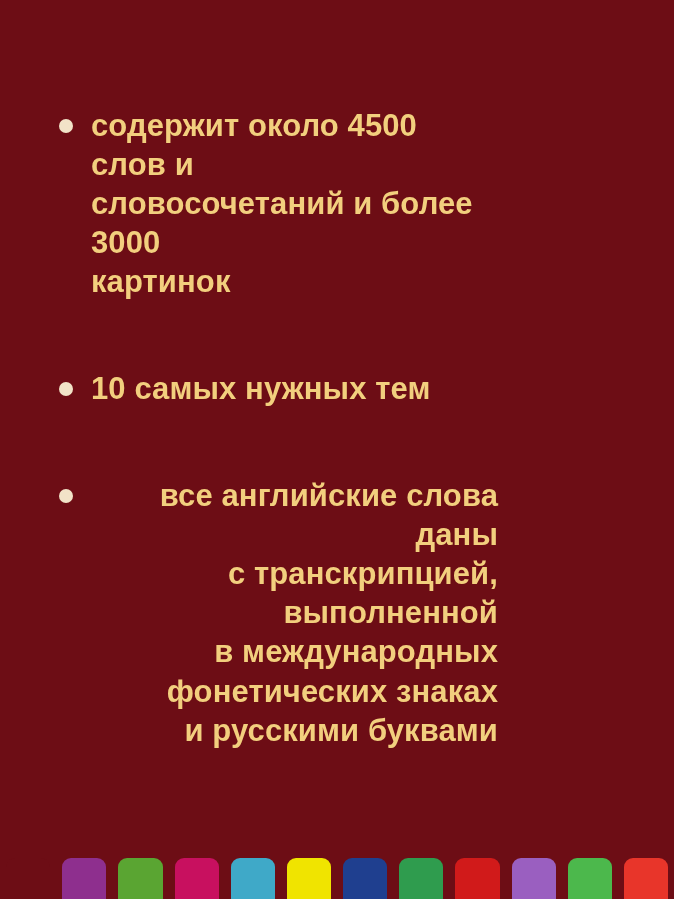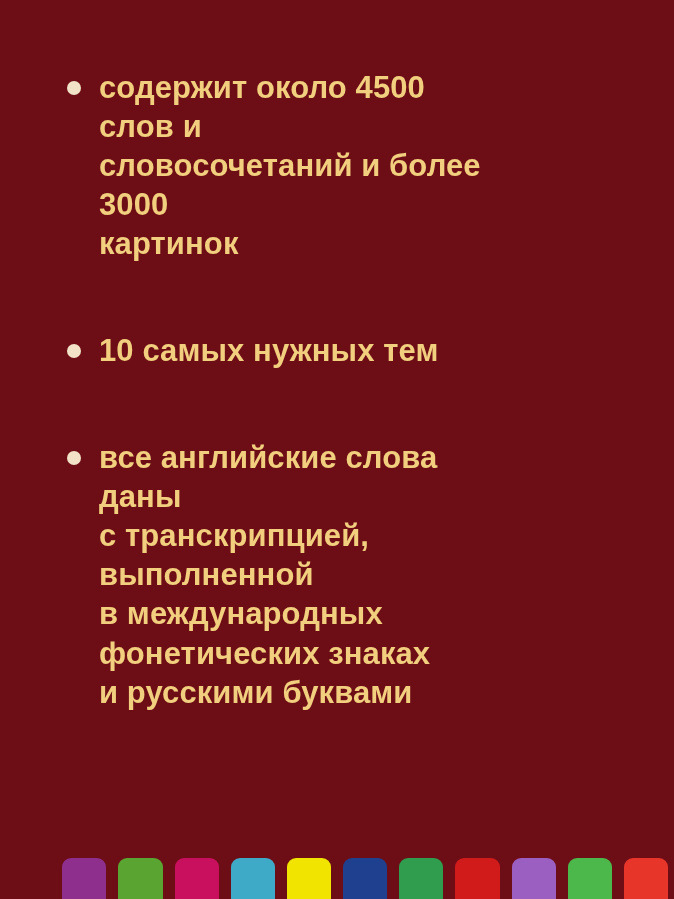--- a/index.html
+++ b/index.html
@@ -15,24 +15,24 @@
   }
   .slide {
     position: relative;
     width: 674px;
     height: 899px;
     background: #6d0d15;
     box-sizing: border-box;
   }
   .bullet-list {
     position: absolute;
-    left: 12px;
+    left: 4px;
     top: 0;
     width: 534px;
-    padding: 68px 40px 0 55px;
+    padding: 106px 40px 0 55px;
     box-sizing: border-box;
   }
   .bullet-item {
     display: flex;
     align-items: flex-start;
     margin-bottom: 68px;
   }
   .bullet-marker {
     flex: 0 0 auto;
     width: 14px;
@@ -87,21 +87,21 @@
 картинок</span>
     </div>
 
     <div class="bullet-item">
       <span class="bullet-marker" style="background: rgb(242, 227, 200);"></span>
       <span class="bullet-text" style="color: rgb(242, 207, 126);">10 самых нужных тем</span>
     </div>
 
     <div class="bullet-item">
       <span class="bullet-marker" style="background: rgb(242, 227, 200);"></span>
-      <span class="bullet-text" style="color: rgb(242, 207, 126);">все английские слова даны
+      <span class="bullet-text" style="color: rgb(242, 207, 126); text-align: right;">все английские слова даны
 с транскрипцией,
 выполненной
 в международных
 фонетических знаках
 и русскими буквами</span>
     </div>
 
   </div>
 
   <div class="color-strip">

